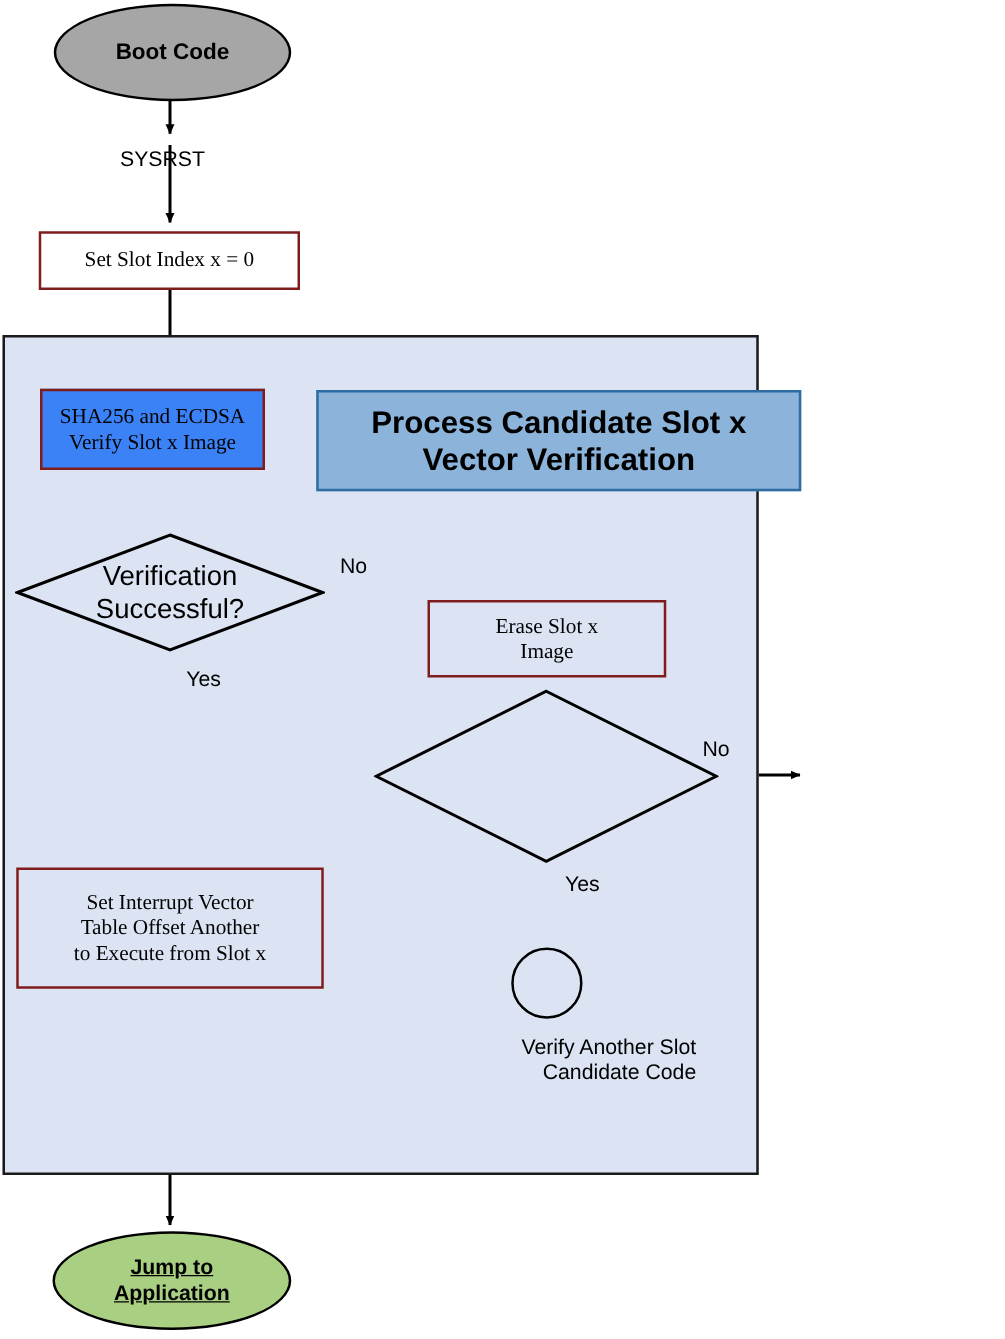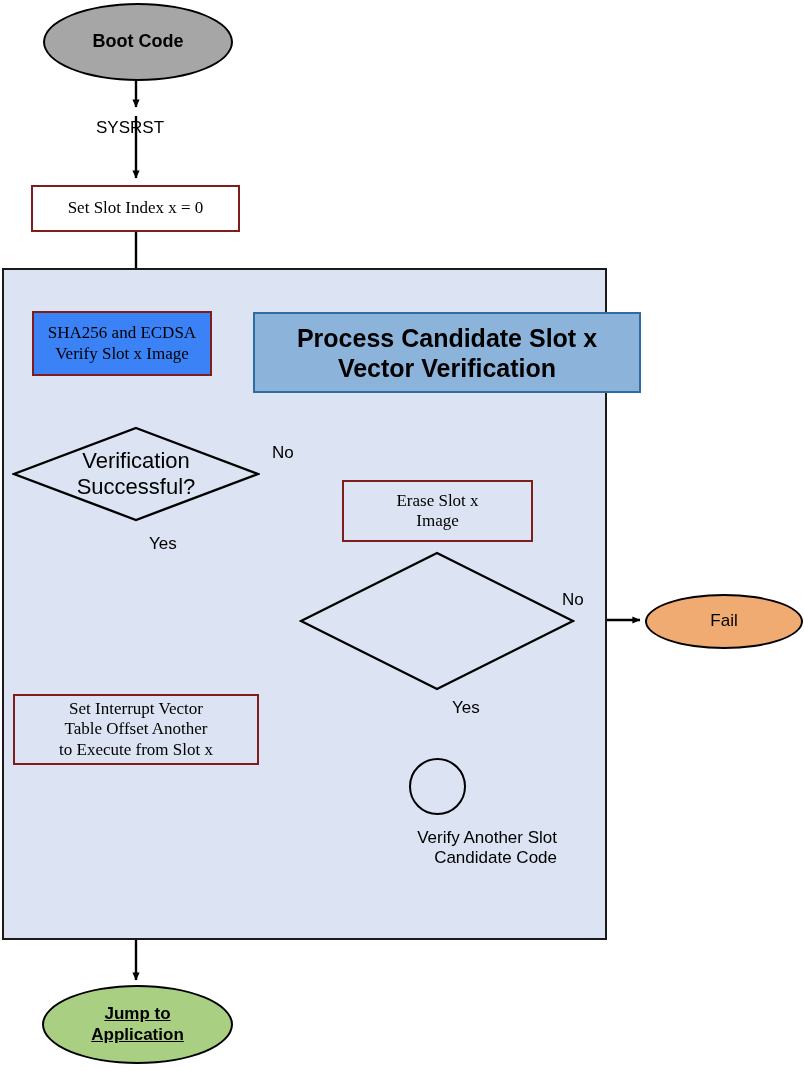--- a/index.html
+++ b/index.html
@@ -170,25 +170,22 @@
   </div>
 
   <svg style="position:absolute; left:299px; top:551px; width:276px; height:140px; z-index:3;" viewBox="0 0 276 140">
     <polygon points="138,2 274,70 138,138 2,70" fill="#dce3f2" stroke="#000000" stroke-width="2.4"></polygon>
   </svg>
 
   <div class="edge-label" style="left:562px; top:590px; font-size:17px;">No</div>
 
   <div class="edge-label" style="left:452px; top:698px; font-size:17px;">Yes</div>
 
-  <div class="node ellipse-node" style="left:645px; top:594px; width:158px; height:55px; background:#f0ab72; font-size:17px;">
-    <span>Fail</span>
-  </div>
-
-  <div class="node rect-node" style="left:13px; top:694px; width:246px; height:71px; background:#dce3f2; font-size:17px;">
+
+  <div class="node rect-node" style="left:13px; top:694px; width:246px; height:97px; background:#dce3f2; font-size:17px;">
     <div>
       <span>Set Interrupt Vector</span><br>
       <span>Table Offset Another</span><br>
       <span>to Execute from Slot x</span>
     </div>
   </div>
 
   <div class="circle-node" style="left:409px; top:758px; width:57px; height:57px;"></div>
 
   <div class="free-label" style="left:317px; top:828px; width:240px; font-size:17px;">

